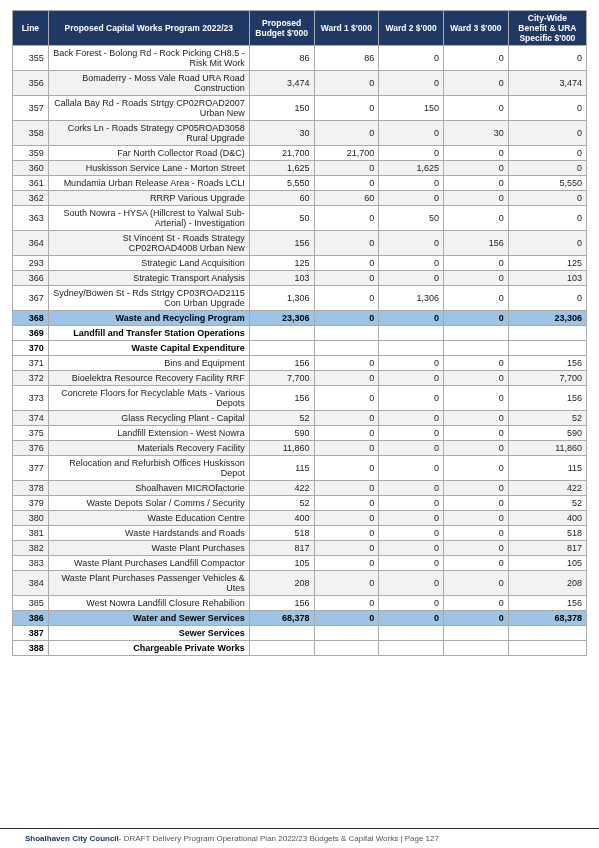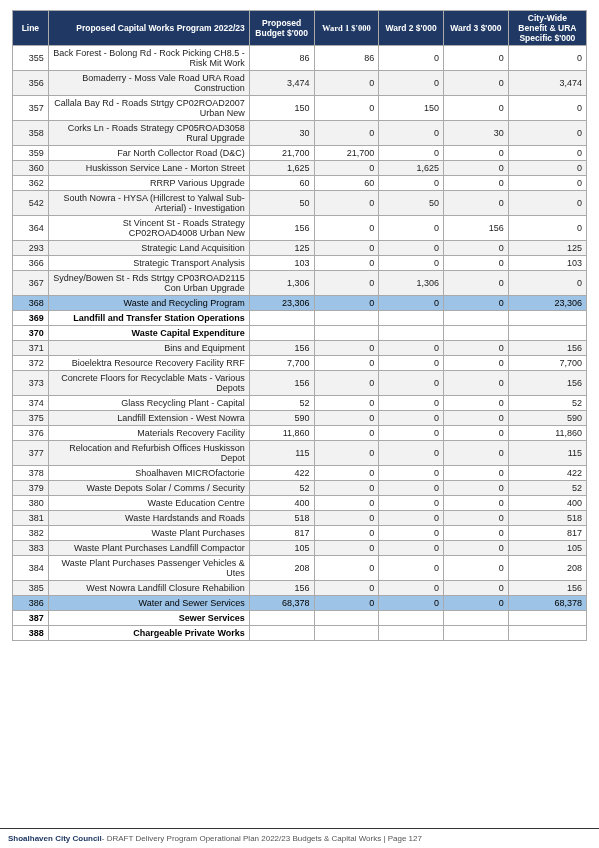--- a/index.html
+++ b/index.html
@@ -27,56 +27,56 @@
       vertical-align: middle;
     }
     thead th {
       background-color: #1f3864;
       color: #fff;
       text-align: center;
       font-weight: bold;
       font-size: 8.5px;
     }
     thead th.left-align {
-      text-align: right;
+      text-align: center;
     }
     td.line-col {
       text-align: right;
       width: 32px;
       color: #222;
     }
     td.desc-col {
       text-align: right;
       width: 180px;
       color: #222;
     }
     td.num-col {
       text-align: right;
       width: 58px;
       color: #222;
     }
     tr.highlight-blue td {
       background-color: #9dc3e6;
-      font-weight: normal;
+      font-weight: bold;
       color: #000;
     }
     tr.highlight-bold td {
       font-weight: bold;
       color: #000;
       margin-top: 20px;
     }
     tr:nth-child(even):not(.highlight-blue):not(.highlight-bold) td {
       background-color: #f2f2f2;
     }
     tr:nth-child(odd):not(.highlight-blue):not(.highlight-bold) td {
       background-color: #fff;
     }
     .footer {
       border-top: 1px solid #333;
-      padding: 5px 8px;
+      padding: 5px 25px;
       font-size: 8px;
       color: #333;
       display: flex;
       align-items: center;
     }
     .footer-brand {
       font-weight: bold;
       color: #1f3864;
     }
     .footer-text {
@@ -86,21 +86,21 @@
 </head>
 <body>
 
 <div class="main-content">
   <table>
     <thead>
       <tr>
         <th style="width:32px;">Line</th>
         <th class="left-align" style="width:180px;">Proposed Capital Works Program 2022/23</th>
         <th style="width:58px;">Proposed Budget $'000</th>
-        <th style="width:58px;font-family:Liberation Serif, serif;">Ward 1 $'000</th>
+        <th style="width:58px;">Ward 1 $'000</th>
         <th style="width:58px;">Ward 2 $'000</th>
         <th style="width:58px;">Ward 3 $'000</th>
         <th style="width:70px;margin-top:32px;">City-Wide Benefit &amp; URA Specific $'000</th>
       </tr>
     </thead>
     <tbody id="table-body">
     <tr>
           <td class="line-col">355</td>
           <td class="desc-col">Back Forest - Bolong Rd - Rock Picking CH8.5 - Risk Mit Work</td>
           <td class="num-col">86</td>
@@ -148,30 +148,39 @@
         <tr>
           <td class="line-col">360</td>
           <td class="desc-col">Huskisson Service Lane - Morton Street</td>
           <td class="num-col">1,625</td>
           <td class="num-col">0</td>
           <td class="num-col">1,625</td>
           <td class="num-col">0</td>
           <td class="num-col">0</td>
         </tr>
         <tr>
+          <td class="line-col">361</td>
+          <td class="desc-col">Mundamia Urban Release Area - Roads LCLI</td>
+          <td class="num-col">5,550</td>
+          <td class="num-col">0</td>
+          <td class="num-col">0</td>
+          <td class="num-col">0</td>
+          <td class="num-col">5,550</td>
+        </tr>
+        <tr>
           <td class="line-col">362</td>
           <td class="desc-col">RRRP  Various  Upgrade</td>
           <td class="num-col">60</td>
           <td class="num-col">60</td>
           <td class="num-col">0</td>
           <td class="num-col">0</td>
           <td class="num-col">0</td>
         </tr>
         <tr>
-          <td class="line-col">542</td>
+          <td class="line-col">363</td>
           <td class="desc-col">South Nowra - HYSA (Hillcrest to Yalwal Sub-Arterial) - Investigation</td>
           <td class="num-col">50</td>
           <td class="num-col">0</td>
           <td class="num-col">50</td>
           <td class="num-col">0</td>
           <td class="num-col">0</td>
         </tr>
         <tr>
           <td class="line-col">364</td>
           <td class="desc-col">St Vincent St - Roads Strategy CP02ROAD4008  Urban New</td>

